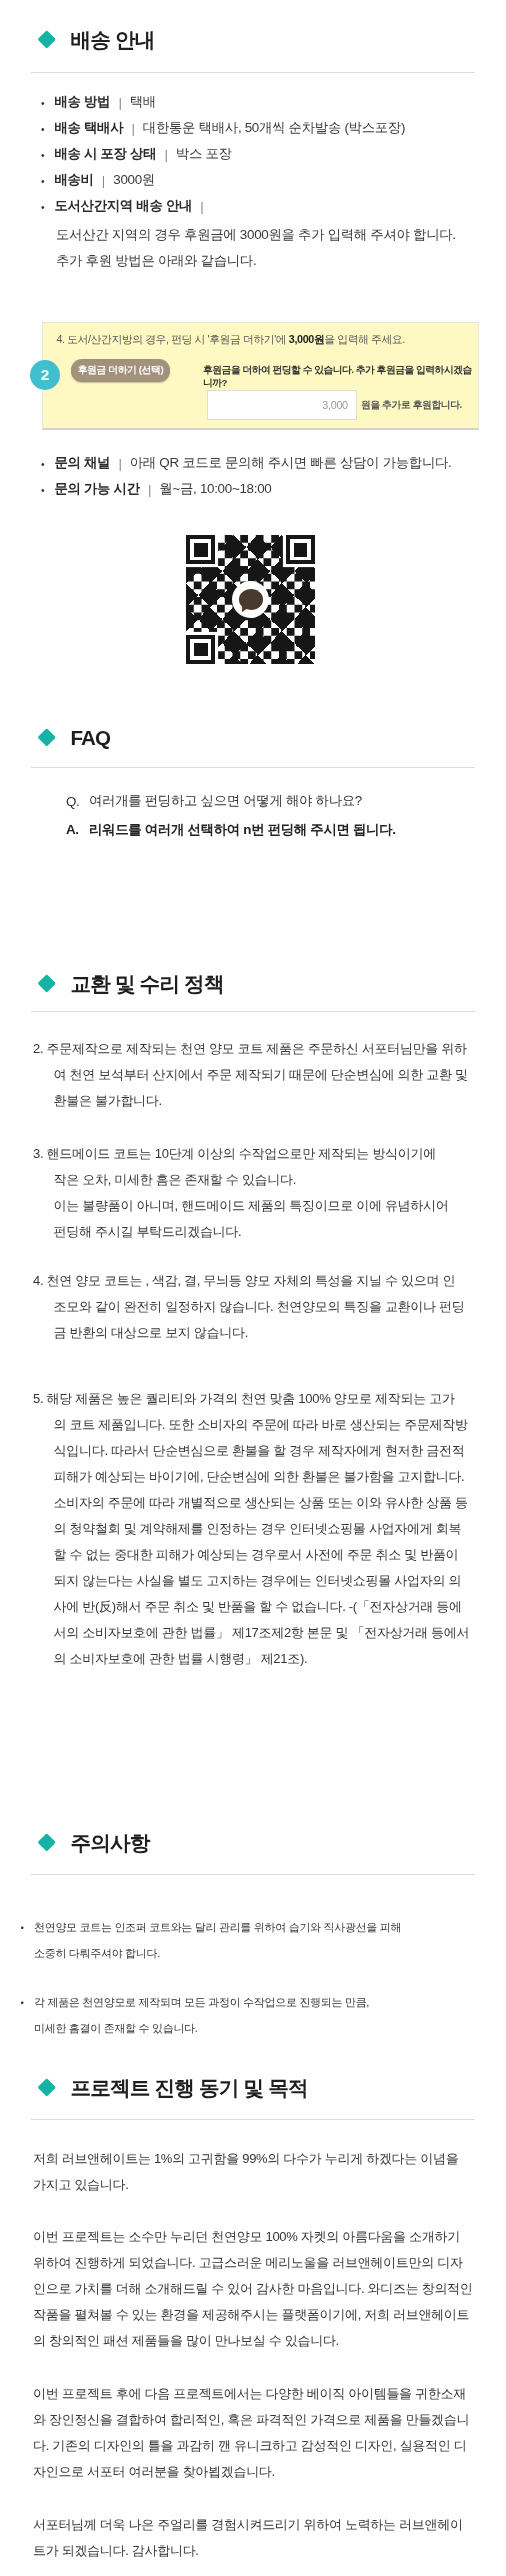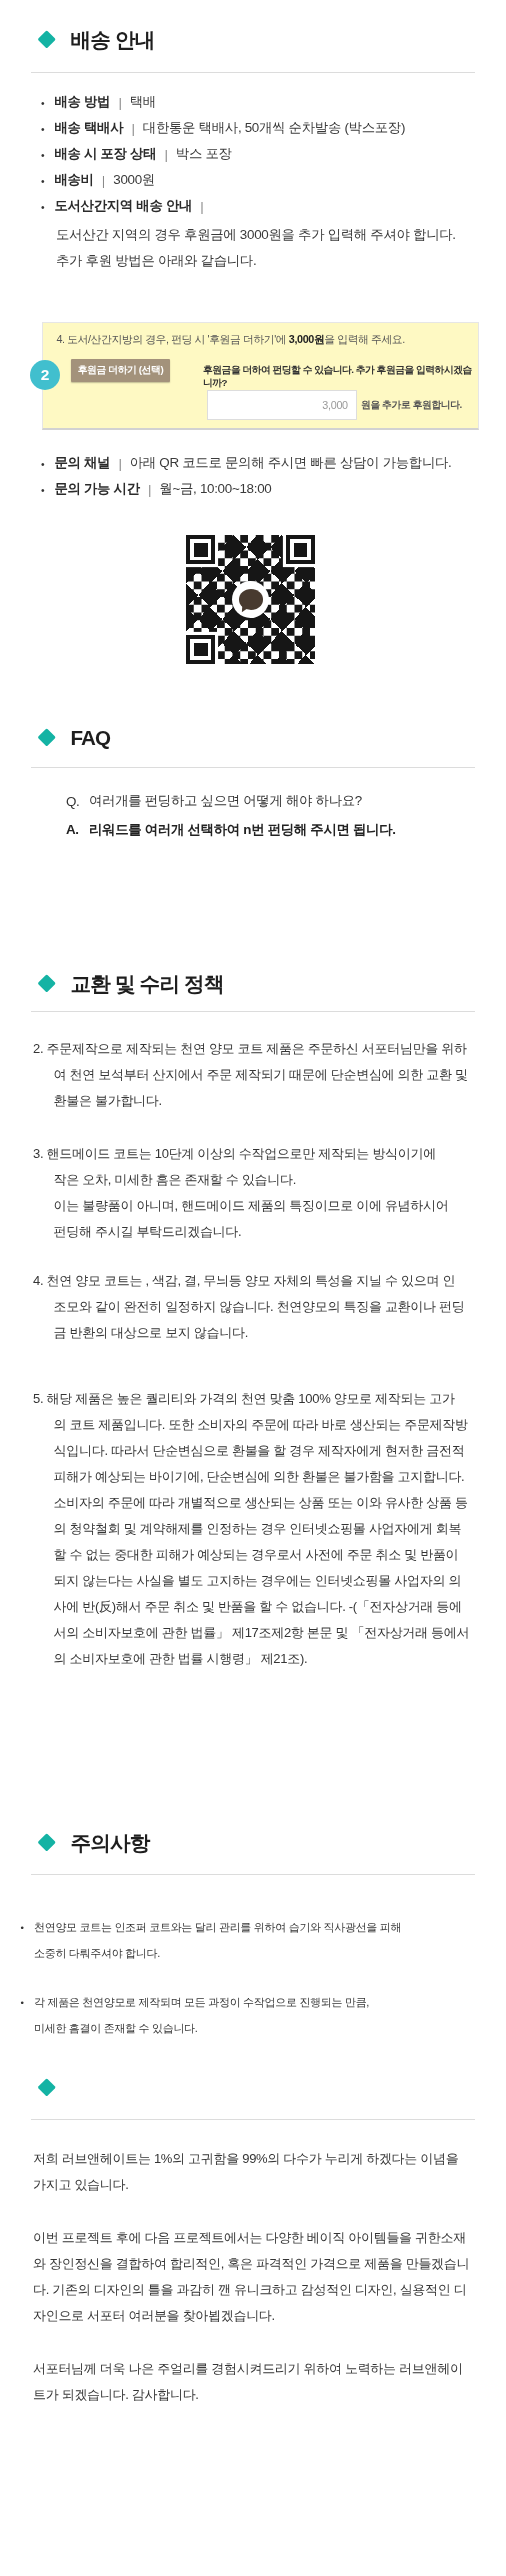--- a/index.html
+++ b/index.html
@@ -25,21 +25,21 @@
   .kv .kv-value{color:#3a3a3a;white-space:nowrap;}
   .note-lines{margin-left:56px;margin-top:3.1px;font-size:13.4px;line-height:26px;color:#3a3a3a;white-space:pre-line;}
 
   
   .guide-card{position:absolute;top:295px;left:42px;width:437px;height:108px;background:#fef9c3;
     border:0.5px solid #e6e6e6;border-bottom:2.1px solid #d2d2d2;box-sizing:border-box;}
   .gc-heading{position:absolute;top:10.3px;left:13.4px;font-size:10.8px;color:#555;letter-spacing:-0.4px;white-space:nowrap;}
   .gc-heading .gc-bold{font-weight:800;color:#222;}
   .gc-step{position:absolute;top:333px;left:30px;width:30px;height:30px;border-radius:50%;
     background:#41bfce;color:#fff;font-size:15.5px;font-weight:700;display:flex;align-items:center;justify-content:center;}
-  .gc-button{position:absolute;top:36px;left:28px;width:99px;height:23px;background:#a3927b;border-radius:1px;
+  .gc-button{position:absolute;top:36px;left:28px;width:99px;height:23px;background:#a3927b;border-radius:11px;
     color:#fff;font-size:9.8px;font-weight:700;display:flex;align-items:center;justify-content:center;
     box-shadow:0 1px 1.5px rgba(0,0,0,.25);letter-spacing:-0.4px;}
   .gc-question{position:absolute;top:41px;left:160px;width:273px;font-size:9.8px;font-weight:700;color:#333;letter-spacing:-0.5px;}
   .gc-input{position:absolute;top:67px;left:164px;width:150px;height:30px;border:0.5px solid #dddddd;box-sizing:border-box;
     display:flex;align-items:center;justify-content:flex-end;padding-right:8.2px;font-size:10.8px;color:#9a9a9a;background:#fff;}
   .gc-amount-suffix{position:absolute;top:76px;left:318px;font-size:9.8px;font-weight:600;color:#555;letter-spacing:-0.4px;}
 
   
   .qr{position:absolute;top:504px;left:182px;width:137px;height:137px;background:#fff;}
   .qr-grid{position:absolute;inset:4.1px;background-color:#fff;
@@ -215,24 +215,30 @@
   <div class="cb" style="margin-top:23px;">
     <span class="dot"></span>
     <span class="cb-text">각 제품은 천연양모로 제작되며 모든 과정이 수작업으로 진행되는 만큼,
 미세한  흠결이 존재할 수 있습니다.</span>
   </div>
 </div>
 
 <div class="section" style="top:2075px;">
   <div class="sec-title">
     <span class="diamond"></span>
+    <span>프로젝트 진행 동기 및 목적</span>
   </div>
   <div class="rule" style="margin-top:18px;"></div>
   <p class="para" style="margin-top:26px;">저희 러브앤헤이트는 1%의 고귀함을 99%의 다수가 누리게 하겠다는 이념을
 가지고 있습니다.</p>
+  <p class="para" style="margin-top:26px;">이번 프로젝트는 소수만 누리던 천연양모 100% 자켓의 아름다움을 소개하기
+위하여 진행하게 되었습니다. 고급스러운 메리노울을 러브앤헤이트만의 디자
+인으로 가치를 더해 소개해드릴 수 있어 감사한 마음입니다. 와디즈는 창의적인
+작품을 펼쳐볼 수 있는 환경을 제공해주시는 플랫폼이기에, 저희 러브앤헤이트
+의 창의적인 패션 제품들을 많이 만나보실 수 있습니다.</p>
   <p class="para" style="margin-top:27px;">이번 프로젝트 후에 다음 프로젝트에서는 다양한 베이직 아이템들을 귀한소재
 와 장인정신을 결합하여 합리적인, 혹은 파격적인 가격으로 제품을 만들겠습니
 다. 기존의 디자인의 틀을 과감히 깬 유니크하고 감성적인 디자인, 실용적인 디
 자인으로 서포터 여러분을 찾아뵙겠습니다.</p>
   <p class="para" style="margin-top:27px;">서포터님께 더욱 나은 주얼리를 경험시켜드리기 위하여 노력하는 러브앤헤이
 트가 되겠습니다. 감사합니다.</p>
 </div>
 
 
 </body></html>

